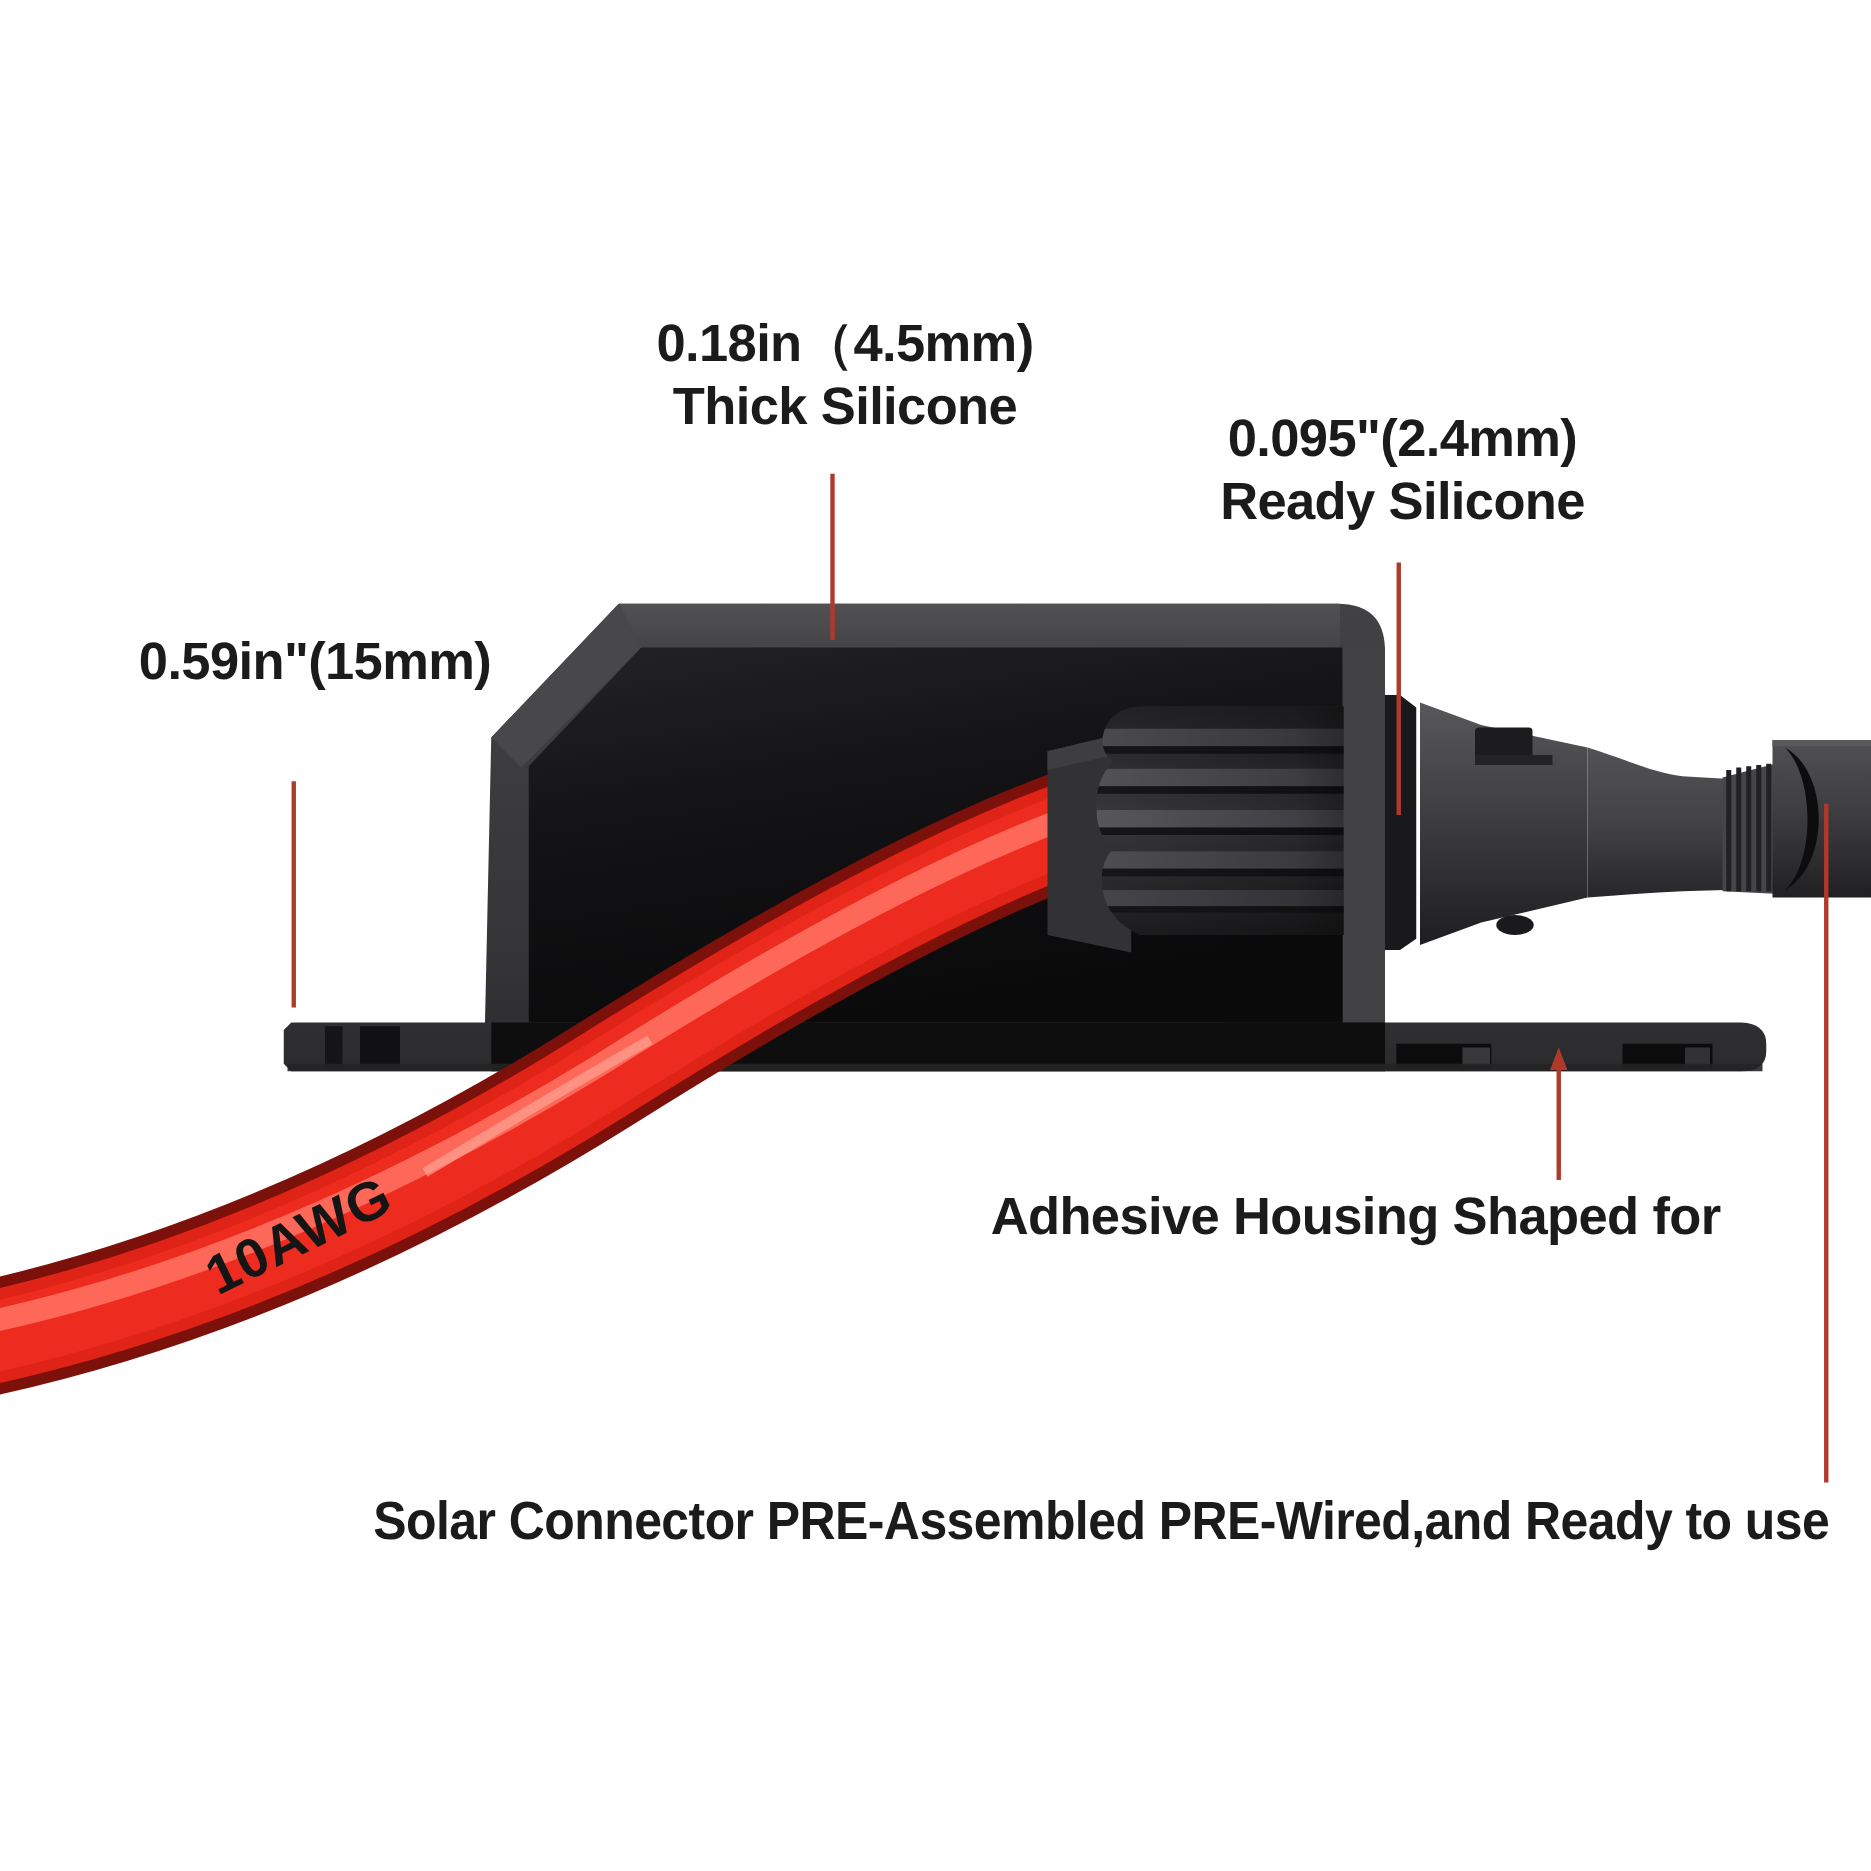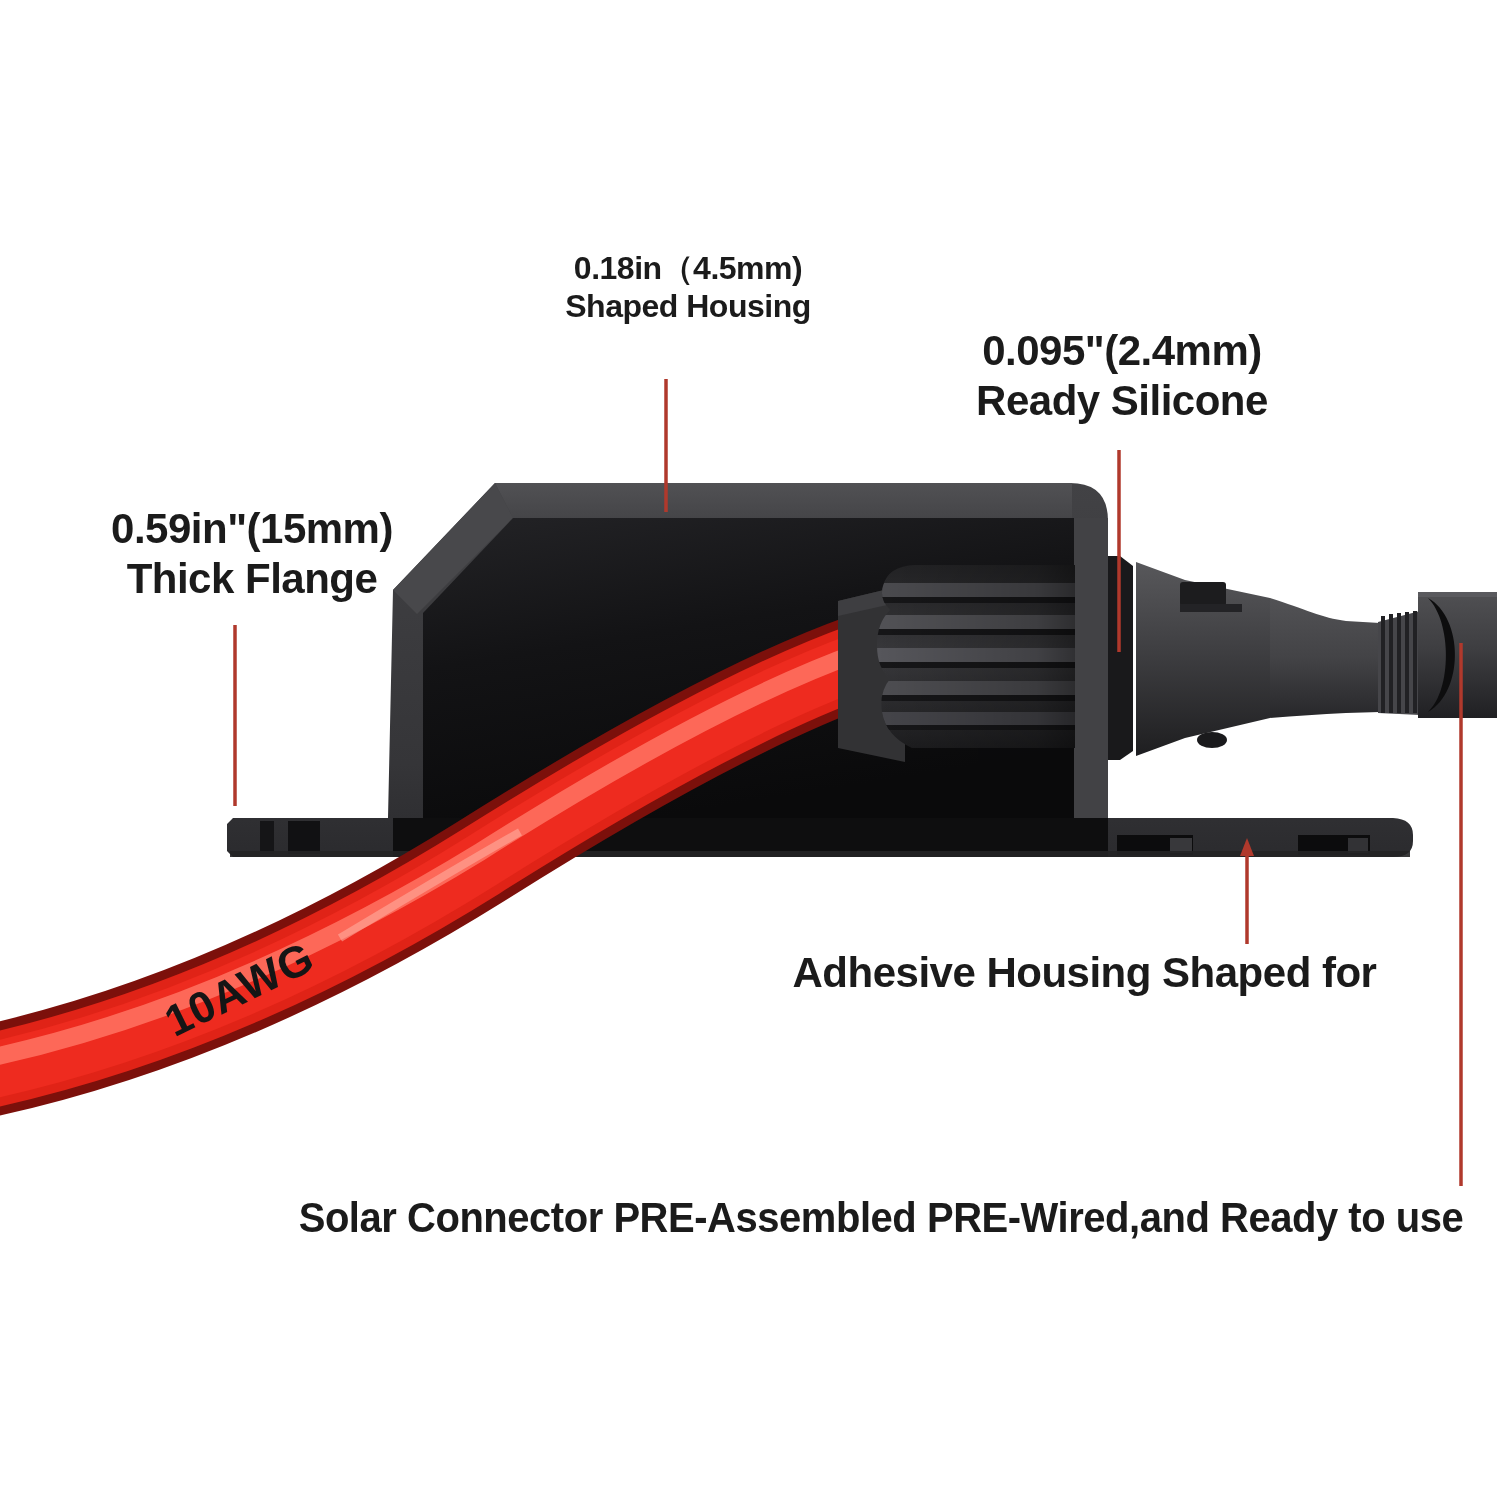--- a/index.html
+++ b/index.html
@@ -13,21 +13,21 @@
   svg.scene{position:absolute;left:0;top:0;}
   .lbl{
     position:absolute;
     font-weight:bold;
     color:var(--label-text,#1b1b1b);
     text-align:center;
     line-height:1.18;
     letter-spacing:-0.5px;
     white-space:nowrap;
   }
-  .lbl-housing{left:488px;top:250px;width:400px;font-size:32px;}
+  .lbl-housing{left:476px;top:250px;width:400px;font-size:42px;}
   .lbl-silicone{left:922px;top:326px;width:400px;font-size:42px;}
   .lbl-flange{left:52px;top:504px;width:400px;font-size:42px;}
   .lbl-adhesive{left:762px;top:948px;width:645px;font-size:42px;}
   .lbl-solar{
     left:881px;top:1192px;font-size:43px;
     transform:translateX(-50%) scaleX(0.93);
     transform-origin:center top;
   }
   .lbl-cable{
     left:168px;top:998px;font-size:44px;
@@ -185,31 +185,30 @@
       <line x1="1119" y1="450" x2="1119" y2="652"></line>
       <line x1="235" y1="625" x2="235" y2="806"></line>
       <line x1="1247" y1="852" x2="1247" y2="944"></line>
       <line x1="1461" y1="643" x2="1461" y2="1186"></line>
     </g>
     <path fill="var(--leader-line,#b0392c)" d="M 1240 856 L 1254 856 L 1247 838 Z"></path>
   </svg>
 
   <div class="lbl lbl-housing">
     <div>0.18in（4.5mm)</div>
-    <div>Shaped Housing</div>
+    <div>Thick Silicone</div>
   </div>
 
   <div class="lbl lbl-silicone">
     <div>0.095"(2.4mm)</div>
     <div>Ready Silicone</div>
   </div>
 
   <div class="lbl lbl-flange">
     <div>0.59in"(15mm)</div>
-    <div>Thick Flange</div>
   </div>
 
   <div class="lbl lbl-adhesive">
     <div>Adhesive Housing Shaped for</div>
   </div>
 
   <div class="lbl lbl-solar">Solar Connector PRE-Assembled PRE-Wired,and Ready to use</div>
 
   <div class="lbl lbl-cable">10AWG</div>
 

